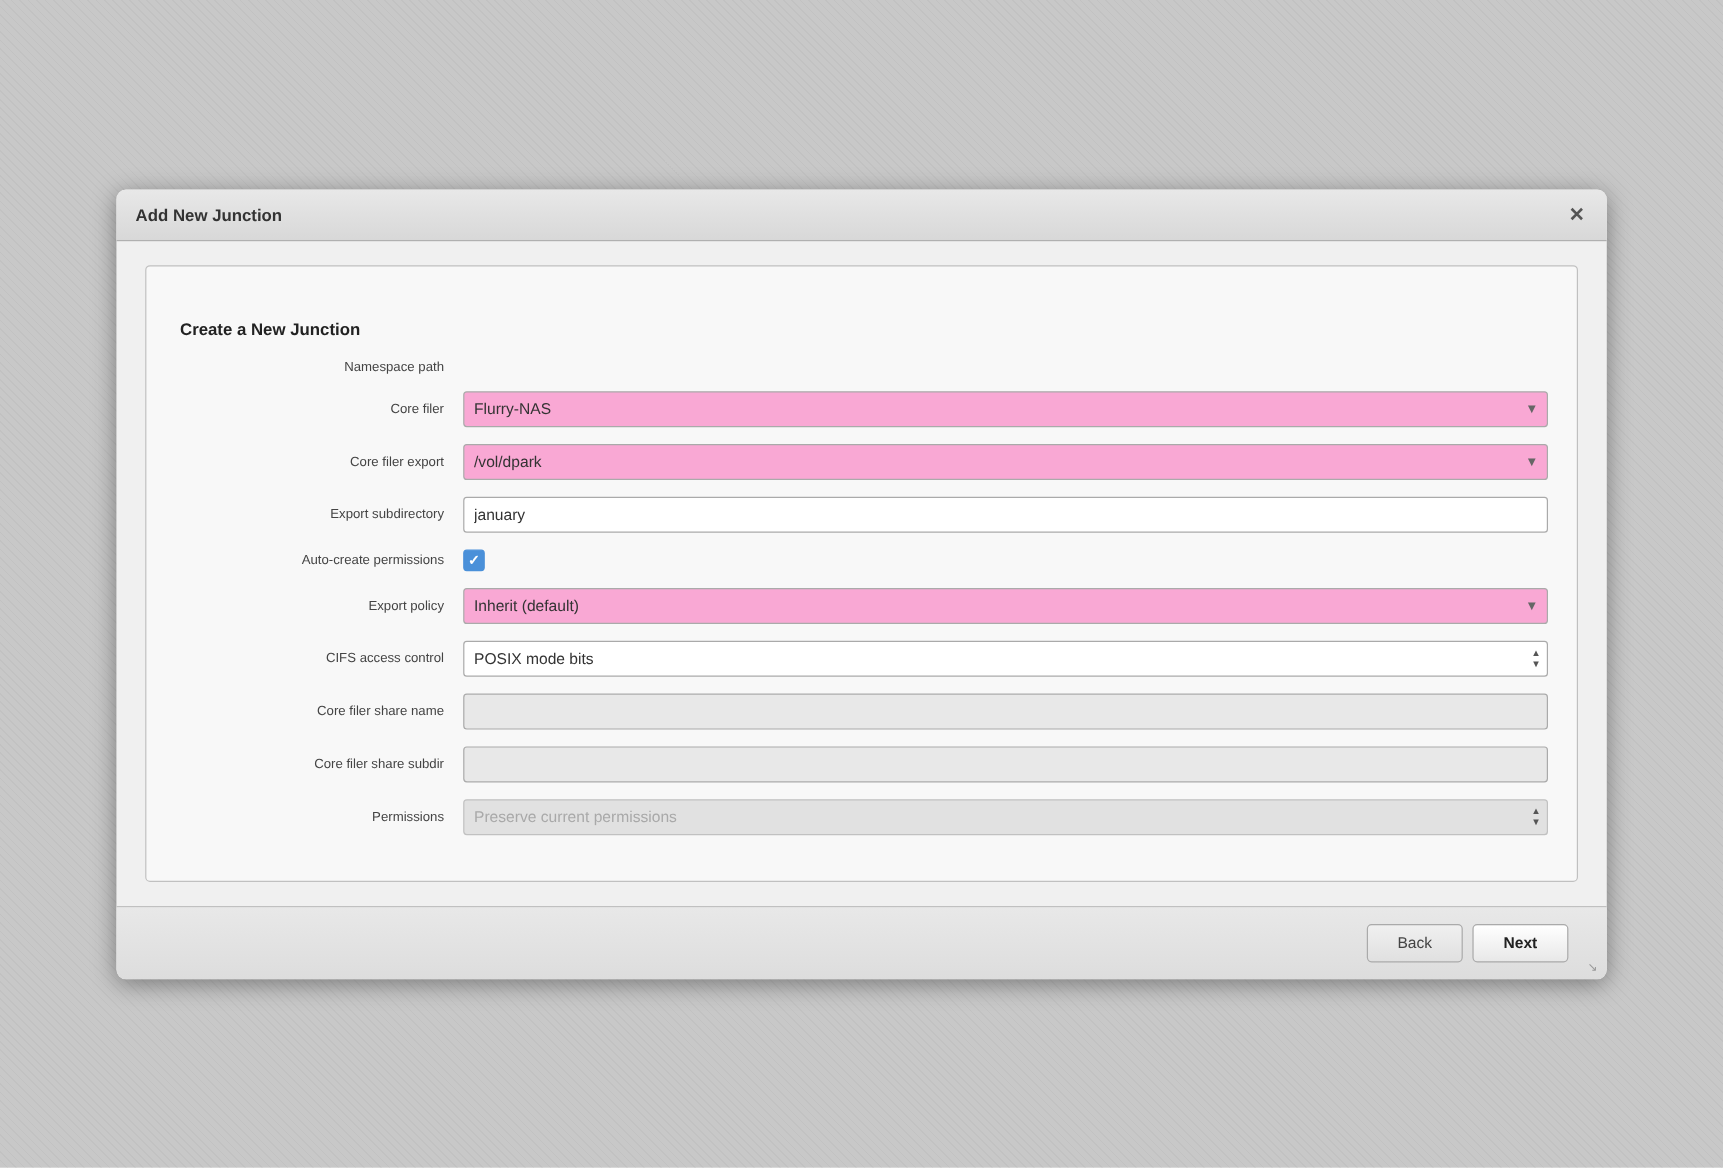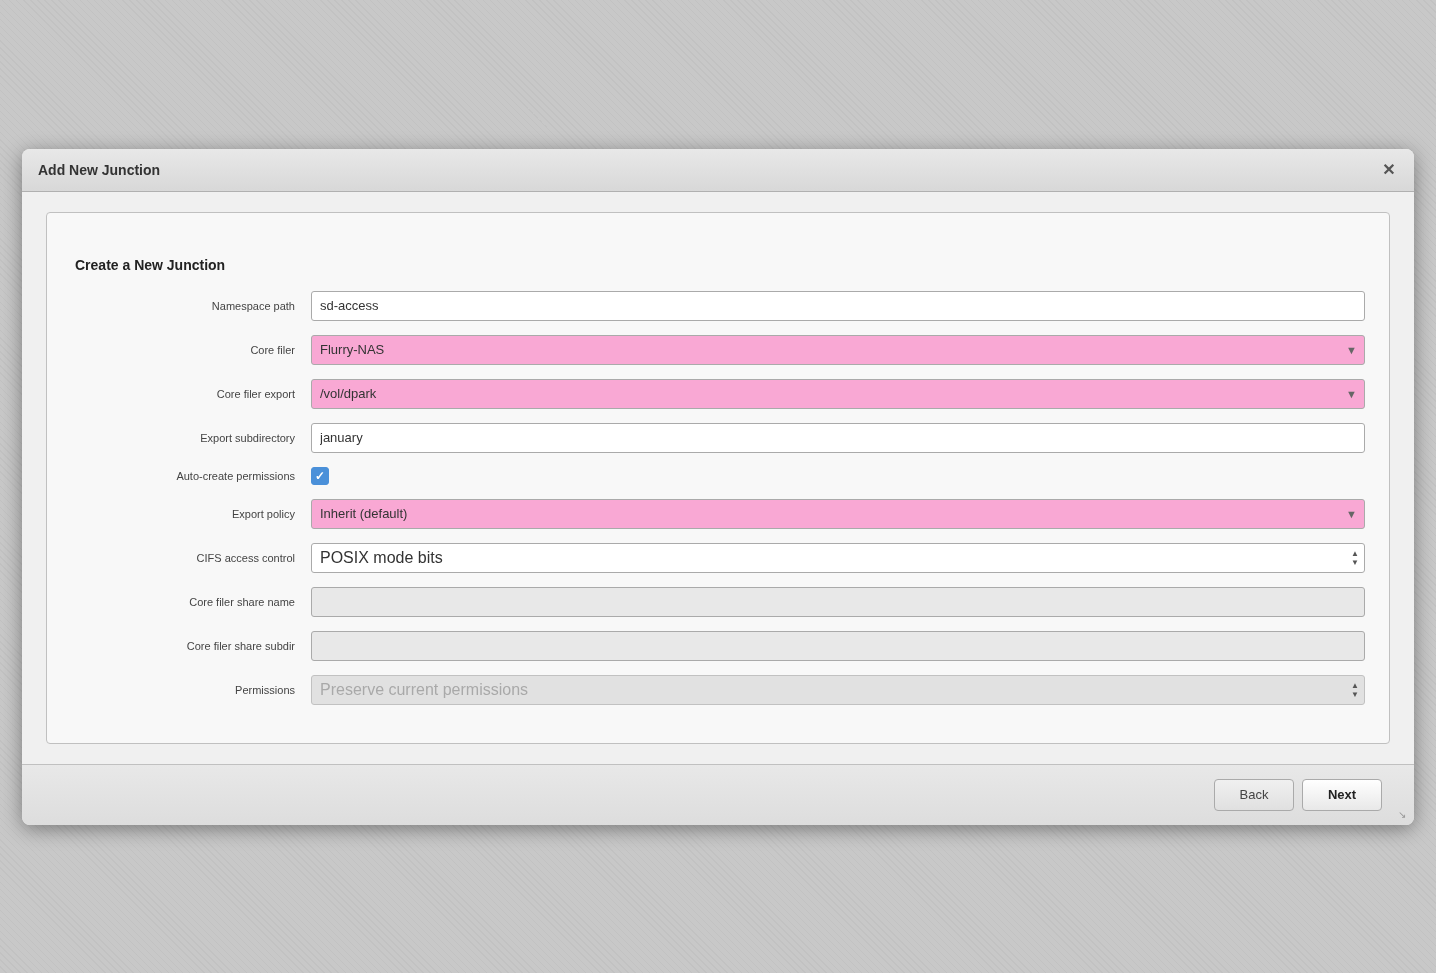--- a/index.html
+++ b/index.html
@@ -21,21 +21,21 @@
       );
       display: flex;
       align-items: center;
       justify-content: center;
       font-family: -apple-system, BlinkMacSystemFont, "Helvetica Neue", Arial, sans-serif;
       font-size: 13px;
       color: #333;
     }
 
     .dialog {
-      width: 1392px;
+      width: 1242px;
       background: #f0f0f0;
       border-radius: 8px;
       box-shadow: 0 4px 20px rgba(0,0,0,0.4);
       overflow: hidden;
       display: flex;
       flex-direction: column;
     }
 
     .dialog-titlebar {
       background: linear-gradient(to bottom, #e8e8e8, #d8d8d8);
@@ -161,21 +161,21 @@
       color: #666;
       font-size: 11px;
     }
 
     .select-input-updown {
       width: 100%;
       height: 30px;
       border: 1px solid #aaa;
       border-radius: 3px;
       padding: 4px 24px 4px 8px;
-      font-size: 16px;
+      font-size: 13px;
       background: #fff;
       color: #333;
       appearance: none;
       -webkit-appearance: none;
       cursor: pointer;
     }
 
     .select-arrow-updown {
       position: absolute;
       right: 6px;
@@ -269,23 +269,20 @@
     <span class="dialog-title">Add New Junction</span>
     <button class="close-btn">✕</button>
   </div>
 
   <div class="dialog-body">
     <div class="form-group-box">
       <div class="form-group-title">Create a New Junction</div>
 
       <div class="field-row">
         <label class="field-label">Namespace path</label>
-        <div class="field-control">
-          <input type="text" class="text-input" value="sd-access" style="">
-        </div>
       </div>
 
       <div class="field-row">
         <label class="field-label">Core filer</label>
         <div class="field-control select-wrapper">
           <select class="select-input">
             <option>Flurry-NAS</option>
           </select>
           <span class="select-arrow">▼</span>
         </div>

